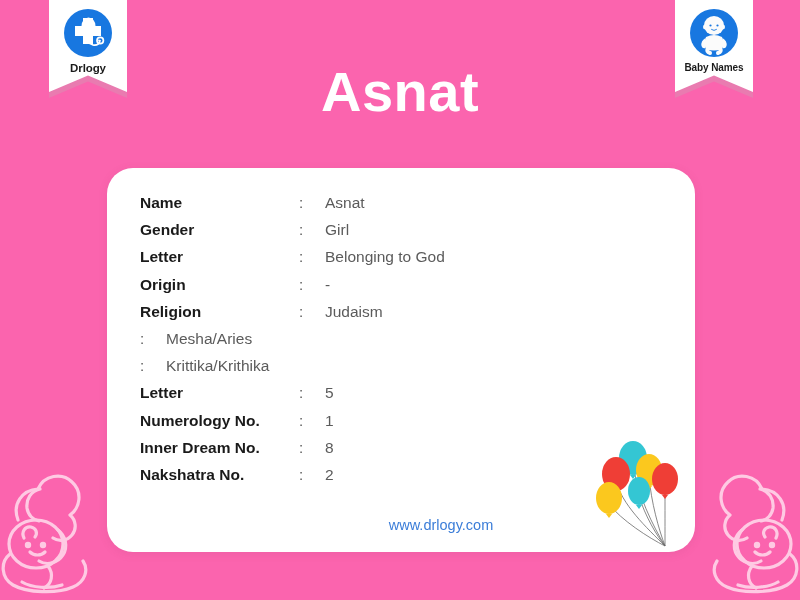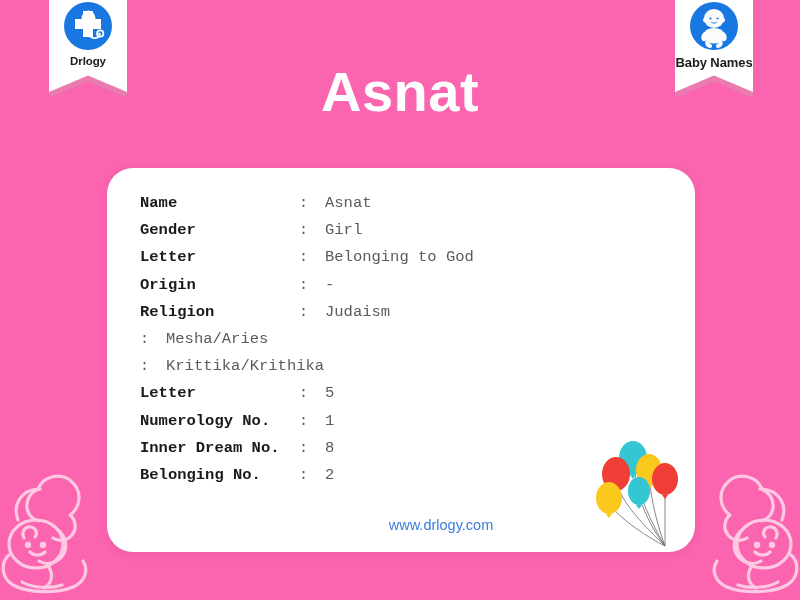--- a/index.html
+++ b/index.html
@@ -42,20 +42,21 @@
     top: 0;
     width: 78px;
     height: 92px;
     background: #ffffff;
     -webkit-clip-path: polygon(0 0, 100% 0, 100% 100%, 50% 82%, 0 100%);
     clip-path: polygon(0 0, 100% 0, 100% 100%, 50% 82%, 0 100%);
     display: flex;
     flex-direction: column;
     align-items: center;
     justify-content: flex-start;
+    padding-top: 7px;
     box-sizing: border-box;
   }
   .badge-shadow {
     position: absolute;
     top: 6px;
     width: 78px;
     height: 92px;
     background: rgba(210,150,180,0.45);
     -webkit-clip-path: polygon(0 0, 100% 0, 100% 100%, 50% 82%, 0 100%);
     clip-path: polygon(0 0, 100% 0, 100% 100%, 50% 82%, 0 100%);
@@ -68,21 +69,21 @@
 
   .badge-icon { width: 52px; height: 52px; display: block; }
   .badge-label {
     margin-top: 3px;
     font-size: 11.5px;
     font-weight: bold;
     color: #1b1b1b;
     letter-spacing: -0.1px;
     white-space: nowrap;
   }
-  .badge.right .badge-label { font-size: 13px; }
+  .badge.right .badge-label { font-size: 10px; }
 
   
   .page-title {
     position: absolute;
     top: 64px;
     left: 0;
     width: 800px;
     text-align: center;
     font-size: 56px;
     font-weight: bold;
@@ -108,21 +109,20 @@
 
   .details {
     position: absolute;
     left: 33px;
     top: 26px;
   }
   .row {
     display: flex;
     align-items: baseline;
     height: 27.2px;
-    font-family: Liberation Mono, monospace;
   }
   .row-label {
     width: 159px;
     font-size: 15.5px;
     font-weight: bold;
     color: #1a1a1a;
     white-space: nowrap;
   }
   .row-colon {
     width: 26px;
@@ -284,21 +284,21 @@
         <div class="row-value">1</div>
       </div>
 
       <div class="row">
         <div class="row-label">Inner Dream No.</div>
         <div class="row-colon">:</div>
         <div class="row-value">8</div>
       </div>
 
       <div class="row">
-        <div class="row-label">Belonging No.</div>
+        <div class="row-label">Nakshatra No.</div>
         <div class="row-colon">:</div>
         <div class="row-value">2</div>
       </div>
 
     </div>
 
     <svg class="balloons" viewBox="0 0 92 118">
       <g stroke="#6a6a6a" stroke-width="0.8" fill="none">
         <path d="M21 46 C26 70 52 94 70 112"></path>
         <path d="M38 30 C42 60 58 92 70 112"></path>

